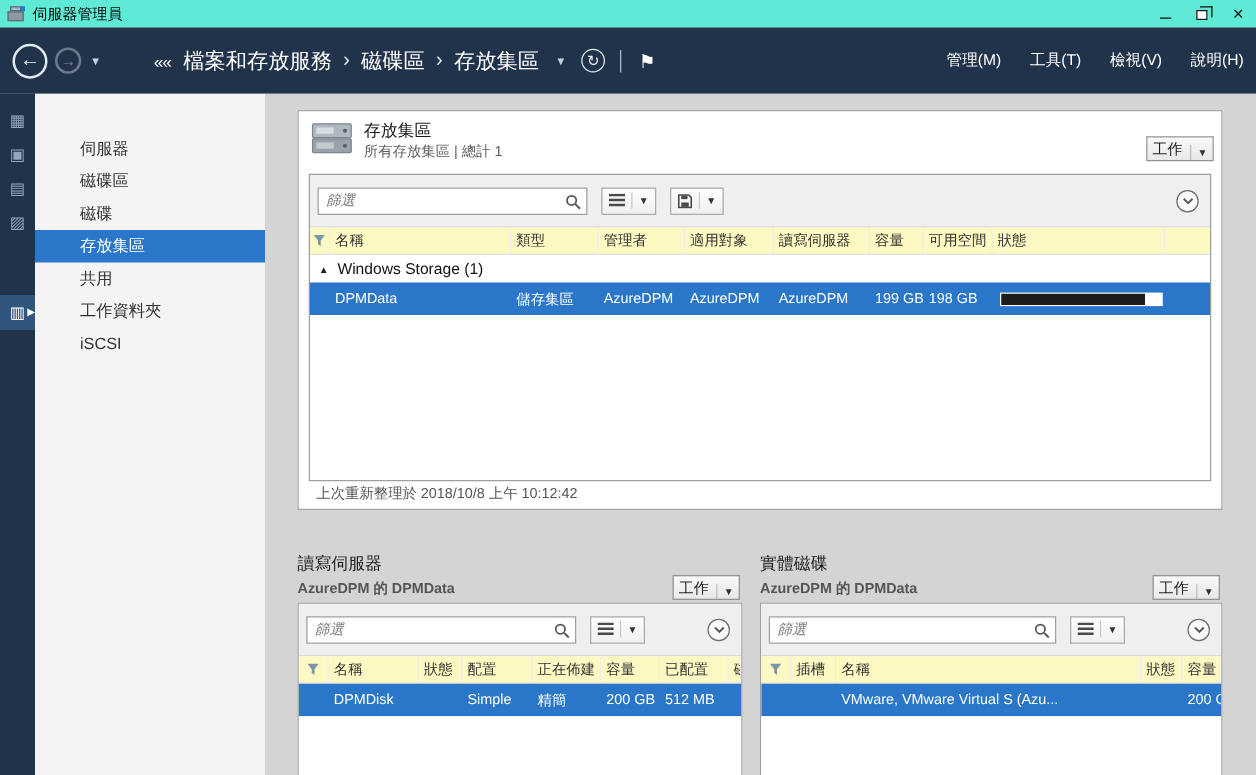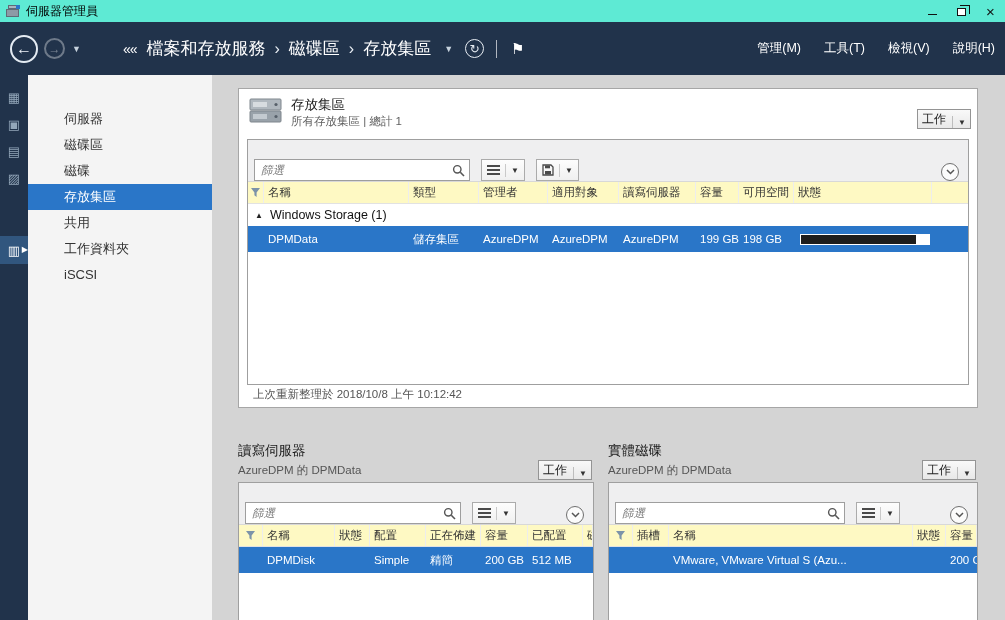--- a/index.html
+++ b/index.html
@@ -57,21 +57,21 @@
   .tile-icon { position:absolute; left:10px; top:8px; }
   .tile-title { position:absolute; left:52px; top:7px; font-size:13.5px; color:#1a1a1a; }
   .tile-sub { position:absolute; left:52px; top:25px; font-size:11.5px; color:#5f5f5f; }
   .tasks-btn { position:absolute; width:54px; height:20px; border:1px solid #949494; background:linear-gradient(#f9f9f9,#e8e8e8); font-size:12px; color:#222; display:flex; align-items:flex-end; justify-content:center; gap:6px; cursor:default; }
   .tasks-btn .dd { font-size:8px; border-left:1px solid #bdbdbd; padding-left:5px; height:12px; display:flex; align-items:center; color:#333; }
   .tile .tasks-btn { right:6px; top:20px; }
 
   .listbox { border:1px solid #9f9f9f; background:#fff; display:flex; flex-direction:column; overflow:hidden; }
   .pools-box { position:absolute; left:8px; right:8px; top:50px; bottom:22px; }
 
-  .toolbar { flex:0 0 42px; background:#efeff0; border-bottom:1px solid #d8d8d8; display:flex; align-items:flex-end; }
+  .toolbar { flex:0 0 42px; background:#efeff0; border-bottom:1px solid #d8d8d8; display:flex; align-items:center; }
   .search { position:relative; margin-left:6px; }
   .search input { height:22px; border:1px solid #9e9e9e; font-size:11.5px; padding:0 22px 0 6px; color:#444; background:#fff; }
   .search input::placeholder { font-style:italic; color:#767676; }
   .w-big input { width:216px; } .w-mid input { width:230px; }
   .search .mag { position:absolute; right:5px; top:5px; }
   .tb-btn { height:22px; margin-left:11px; display:flex; align-items:center; border:1px solid #ababab; background:linear-gradient(#fdfdfd,#f0f0f0); padding:0 5px; gap:5px; cursor:default; }
   .tb-btn .dd { font-size:8px; color:#333; border-left:1px solid #c9c9c9; padding-left:5px; height:13px; display:flex; align-items:center; }
   .tb-spacer { flex:1; }
   .chev-btn { width:18px; height:18px; border-radius:50%; border:1px solid #6f6f6f; display:flex; align-items:center; justify-content:center; margin-right:9px; background:#fbfbfb; cursor:default; }
 
@@ -89,21 +89,21 @@
 
   .pbar { width:130px; height:11px; border:1px solid #ffffff; background:#ffffff; margin-left:2px; }
   .pfill { height:100%; background:#1d1d1d; }
 
   .tile-status { position:absolute; left:14px; bottom:5px; font-size:11.5px; color:#555; }
 
   .subtile-head { position:absolute; height:38px; }
   .vd-head { left:26px; top:367px; width:356px; }
   .pd-head { left:396px; top:367px; width:370px; }
   .st-title { font-size:13.5px; color:#1a1a1a; }
-  .st-sub { font-size:11.5px; color:#555; margin-top:3px; }
+  .st-sub { font-size:11.5px; color:#555; margin-top:3px;font-weight:bold; }
   .subtile-head .tasks-btn { right:2px; bottom:0; top:auto; }
   .vd-box { position:absolute; left:26px; top:407px; width:356px; height:240px; }
   .pd-box { position:absolute; left:396px; top:407px; width:370px; height:240px; }
 </style>
 </head>
 <body>
 
 <div class="app">
 
   <div class="titlebar">

